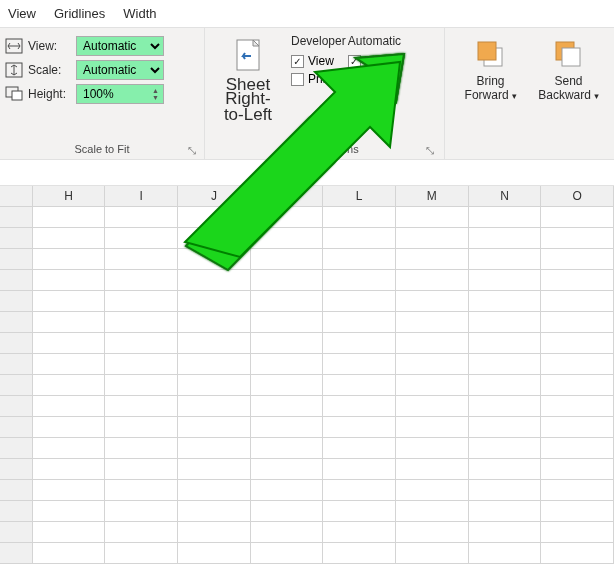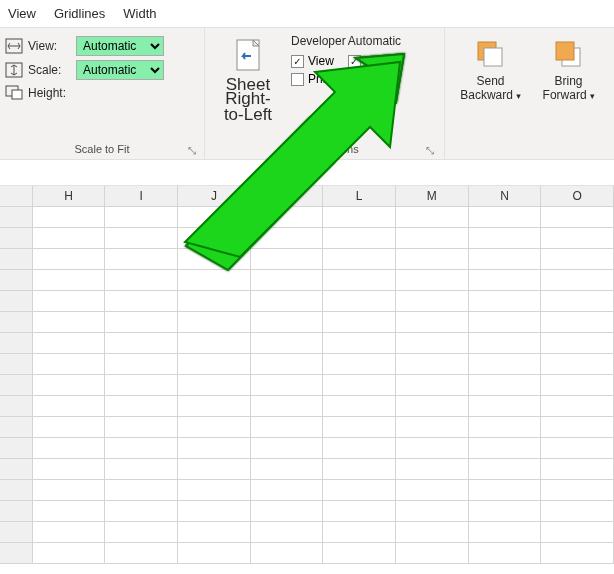--- a/index.html
+++ b/index.html
@@ -90,20 +90,27 @@
           </svg>
         <span class="lbl">Scale:</span>
         <select><option>Automatic</option></select>
       </div>
       <div class="scale-row">
         <svg width="20" height="18">
             <rect x="2" y="2" width="12" height="10" fill="none" stroke="#4b4b4b"></rect>
             <rect x="8" y="6" width="10" height="9" fill="#fff" stroke="#4b4b4b"></rect>
           </svg>
         <span class="lbl">Height:</span>
+        <div class="spin">
+          <span>100%</span>
+          <span class="spin-arrows">
+              <span>▲</span>
+              <span>▼</span>
+            </span>
+        </div>
       </div>
     </div>
     <div class="group-label">
       <span>Scale to Fit</span>
       <span class="dialog-launcher">⤡</span>
     </div>
   </div>
 
   <div class="show-group" style="width:240px;">
     <div class="show-top">
@@ -145,31 +152,31 @@
     <div class="group-label">
       <span>Show Options</span>
       <span class="dialog-launcher">⤡</span>
     </div>
   </div>
 
   <div class="arrange-group">
     <div class="arrange-top">
       <div class="arrange-btn">
         <svg viewBox="0 0 38 34">
+          <rect x="12" y="10" width="18" height="18" fill="#fff" stroke="#9a9a9a"></rect>
+          <rect x="6" y="4" width="18" height="18" fill="#f0a94e" stroke="#c4873e"></rect>
+        </svg>
+        <span><span>Bring</span><br><span>Forward</span> <span style="font-size:9px;">▾</span></span>
+      </div>
+      <div class="arrange-btn">
+        <svg viewBox="0 0 38 34">
           <rect x="6" y="4" width="18" height="18" fill="#f0a94e" stroke="#c4873e"></rect>
           <rect x="12" y="10" width="18" height="18" fill="#fff" stroke="#9a9a9a"></rect>
         </svg>
         <span><span>Send</span><br><span>Backward</span> <span style="font-size:9px;">▾</span></span>
-      </div>
-      <div class="arrange-btn">
-        <svg viewBox="0 0 38 34">
-          <rect x="12" y="10" width="18" height="18" fill="#fff" stroke="#9a9a9a"></rect>
-          <rect x="6" y="4" width="18" height="18" fill="#f0a94e" stroke="#c4873e"></rect>
-        </svg>
-        <span><span>Bring</span><br><span>Forward</span> <span style="font-size:9px;">▾</span></span>
       </div>
     </div>
   </div>
 </div>
 
 <div class="formula-bar"></div>
 
 <div class="grid">
   <div class="col-headers" id="col-headers">
     <div class="corner"></div>

